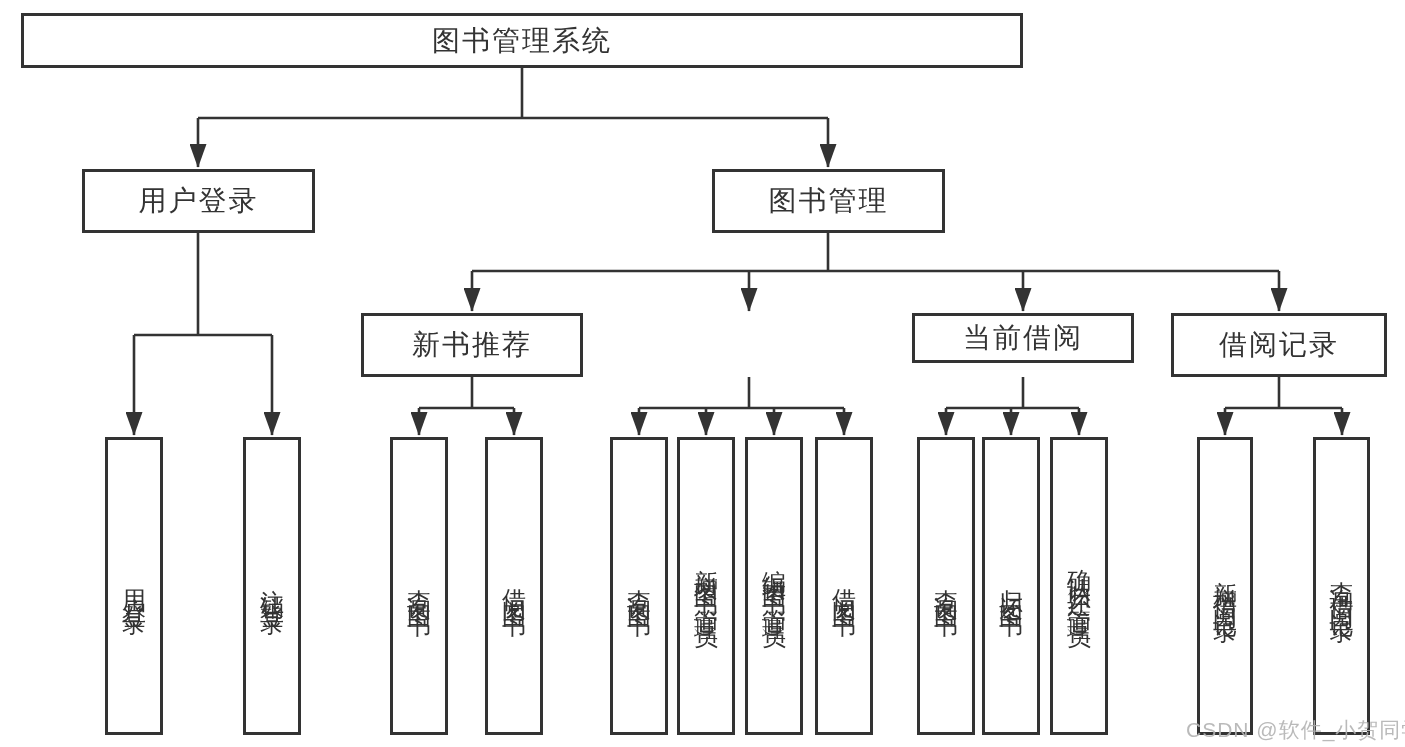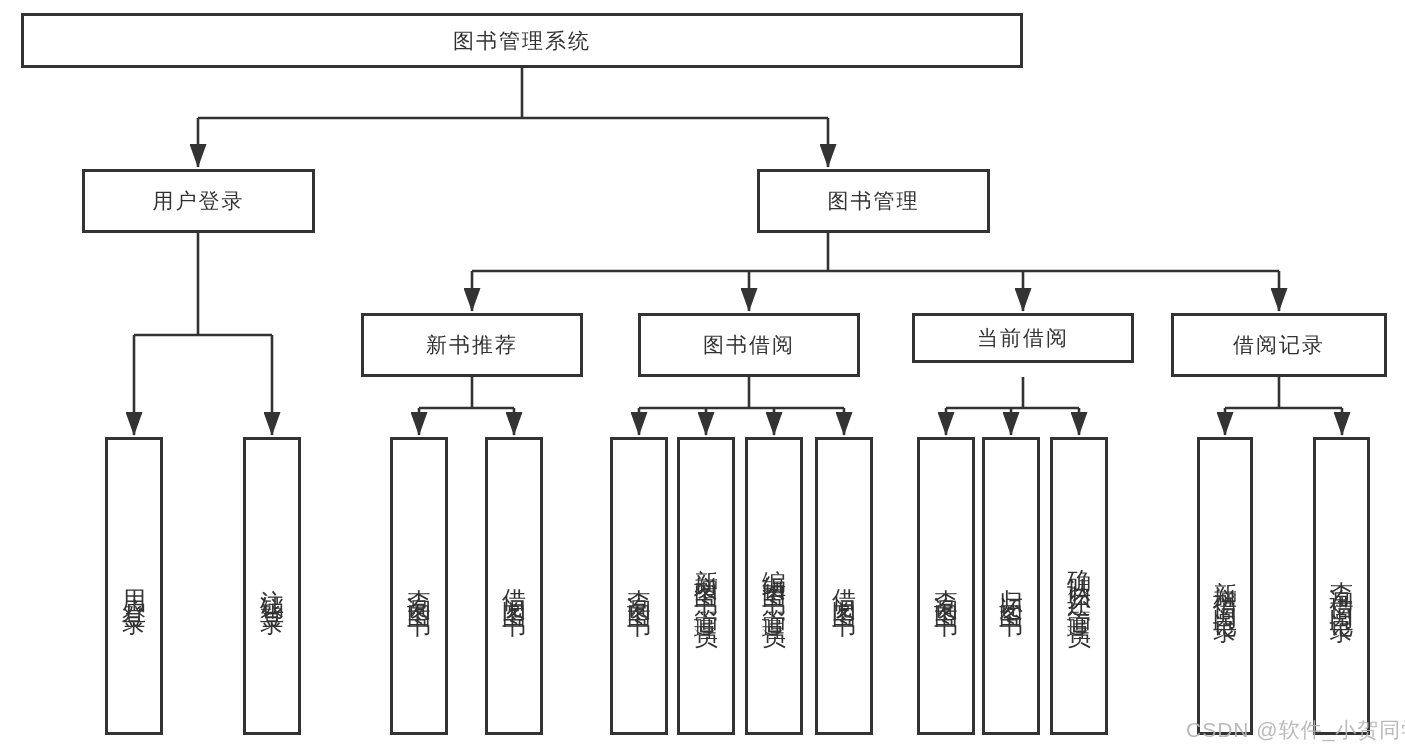--- a/index.html
+++ b/index.html
@@ -20,38 +20,38 @@
   .node{
     position:absolute;
     box-sizing:border-box;
     border:3px solid var(--border);
     background:#fff;
     display:flex;align-items:center;justify-content:center;
     color:var(--text);
     z-index:2;
   }
   .hnode span{
-    font-size:21px;
+    font-size:28px;
     letter-spacing:2px;
     color:var(--text);
     white-space:nowrap;
   }
   .vnode span{
     writing-mode:vertical-lr;
     text-orientation:mixed;
     font-size:24px;
     letter-spacing:8px;
     line-height:1;
     color:var(--text);
     white-space:nowrap;
   }
   
   #n-root        {left:21px;  top:13px;  width:1002px; height:55px;}
   #n-user-login  {left:82px;  top:169px; width:233px;  height:64px;}
-  #n-book-mgmt   {left:712px; top:169px; width:233px;  height:64px;margin-left:45px;}
+  #n-book-mgmt   {left:712px; top:169px; width:233px;  height:64px;}
   #n-new-rec     {left:361px; top:313px; width:222px;  height:64px;}
   #n-book-borrow {left:638px; top:313px; width:222px;  height:64px;}
   #n-cur-borrow  {left:912px; top:313px; width:222px;  height:50px;}
   #n-borrow-rec  {left:1171px;top:313px; width:216px;  height:64px;}
   
   .leaf{top:437px;width:58px;height:298px;}
   #l-user-login    {left:105px;}
   #l-logout        {left:243px;}
   #l-query-book-1  {left:390px;}
   #l-borrow-book-1 {left:485px;}
@@ -137,23 +137,20 @@
   <div class="node hnode" id="n-user-login">
     <span>用户登录</span>
   </div>
   <div class="node hnode" id="n-book-mgmt">
     <span>图书管理</span>
   </div>
 
   <div class="node hnode" id="n-new-rec">
     <span>新书推荐</span>
   </div>
-  <div class="node hnode" id="n-book-borrow">
-    <span>图书借阅</span>
-  </div>
   <div class="node hnode" id="n-cur-borrow">
     <span>当前借阅</span>
   </div>
   <div class="node hnode" id="n-borrow-rec">
     <span>借阅记录</span>
   </div>
 
   <div class="node vnode leaf" id="l-user-login">
     <span>用户登录</span>
   </div>

